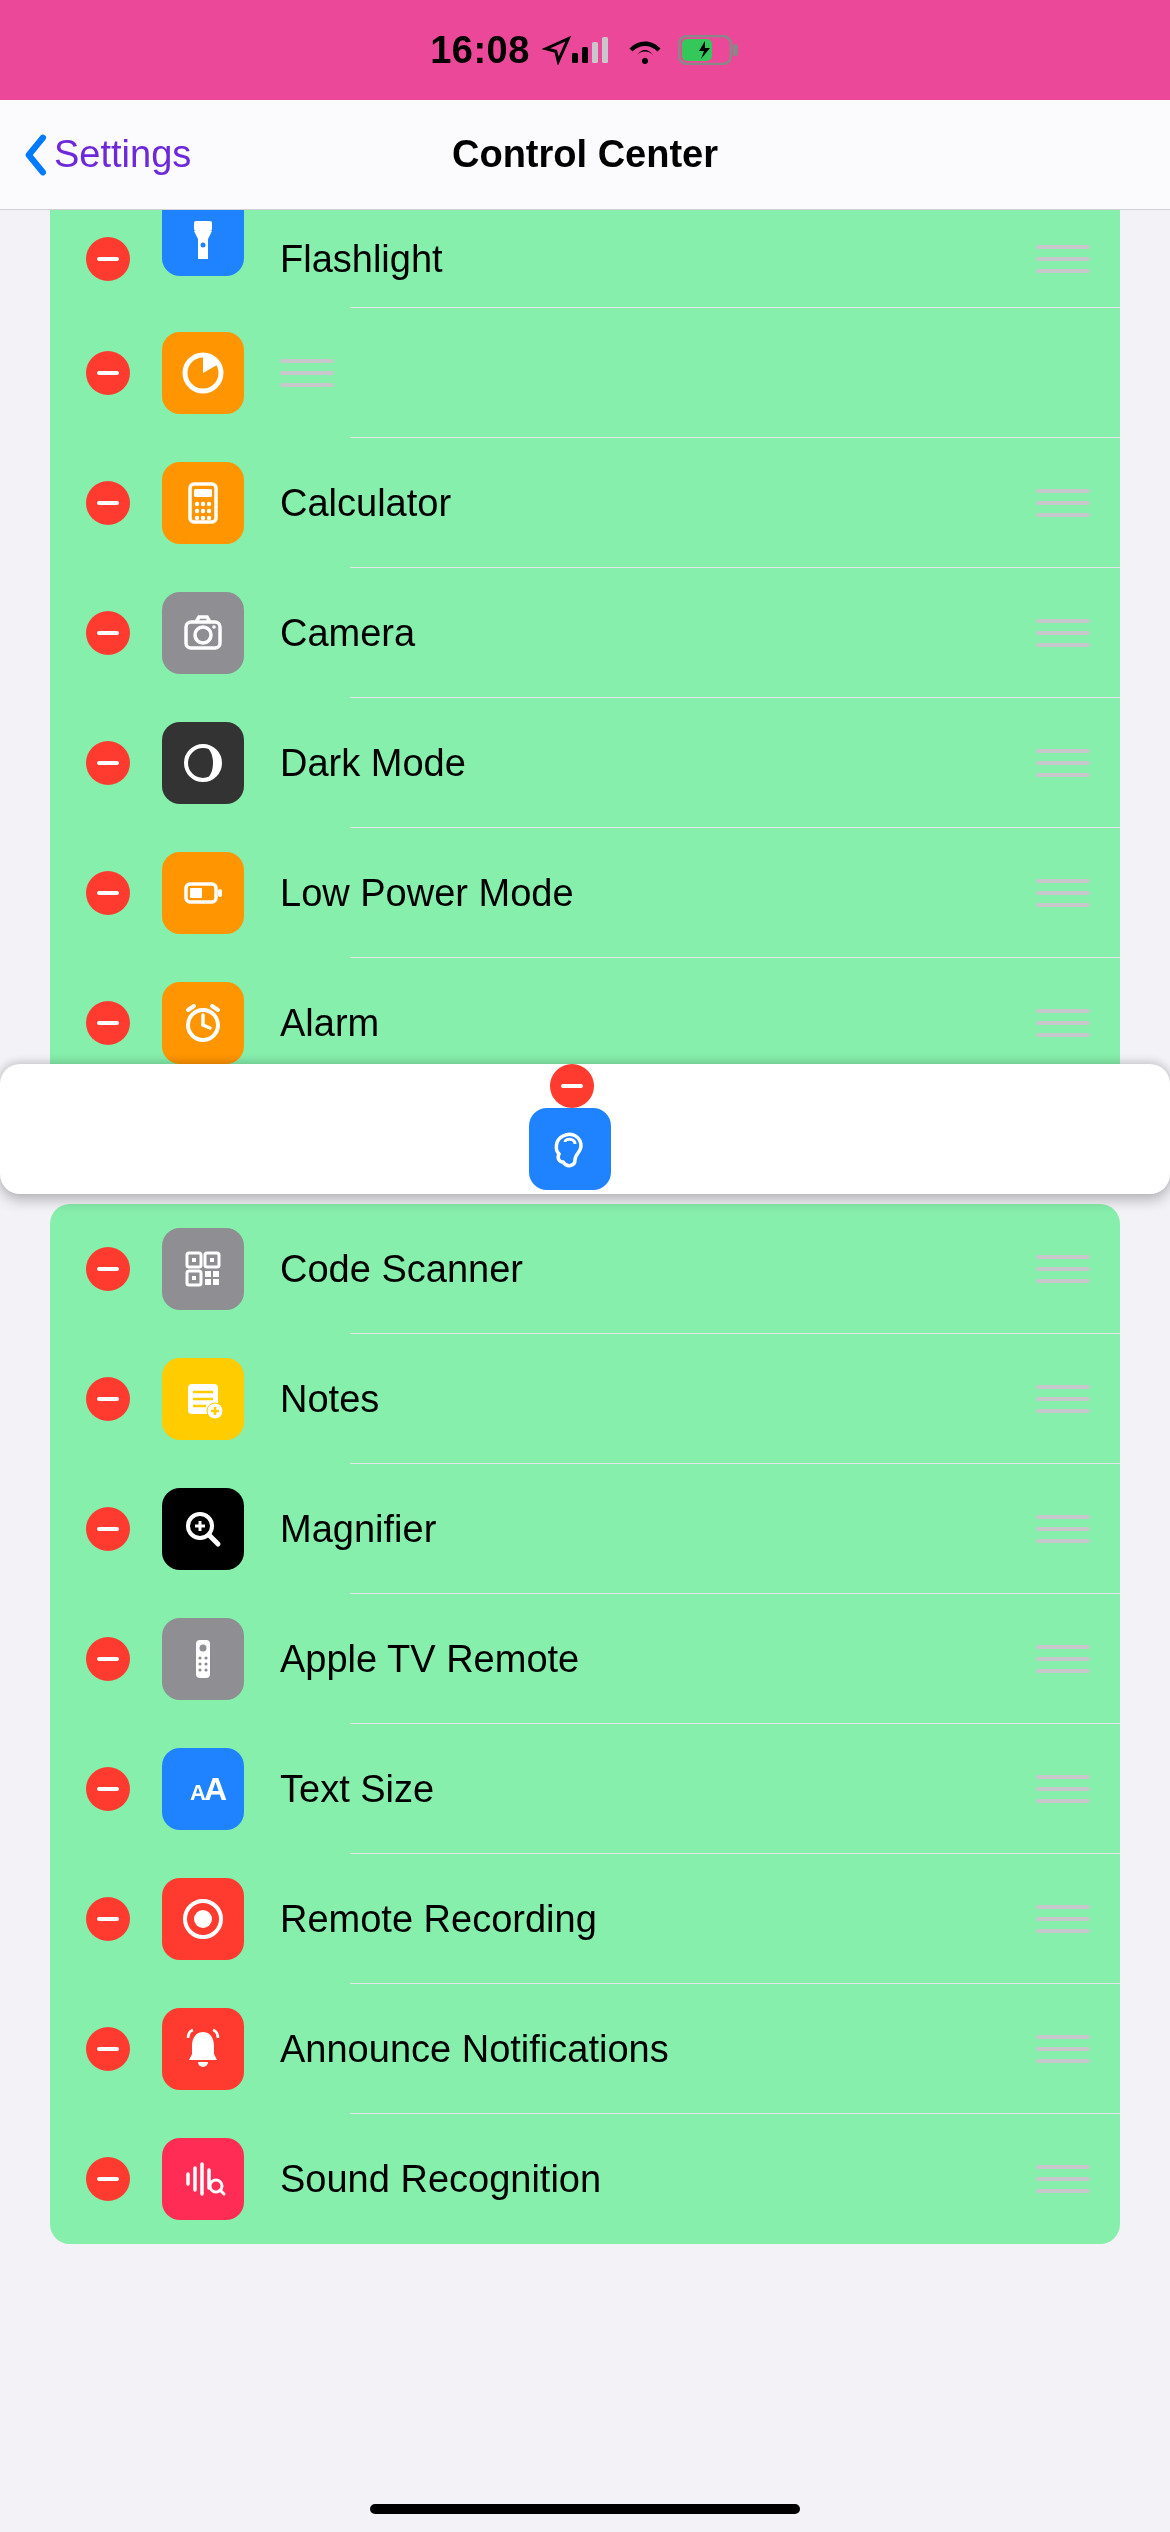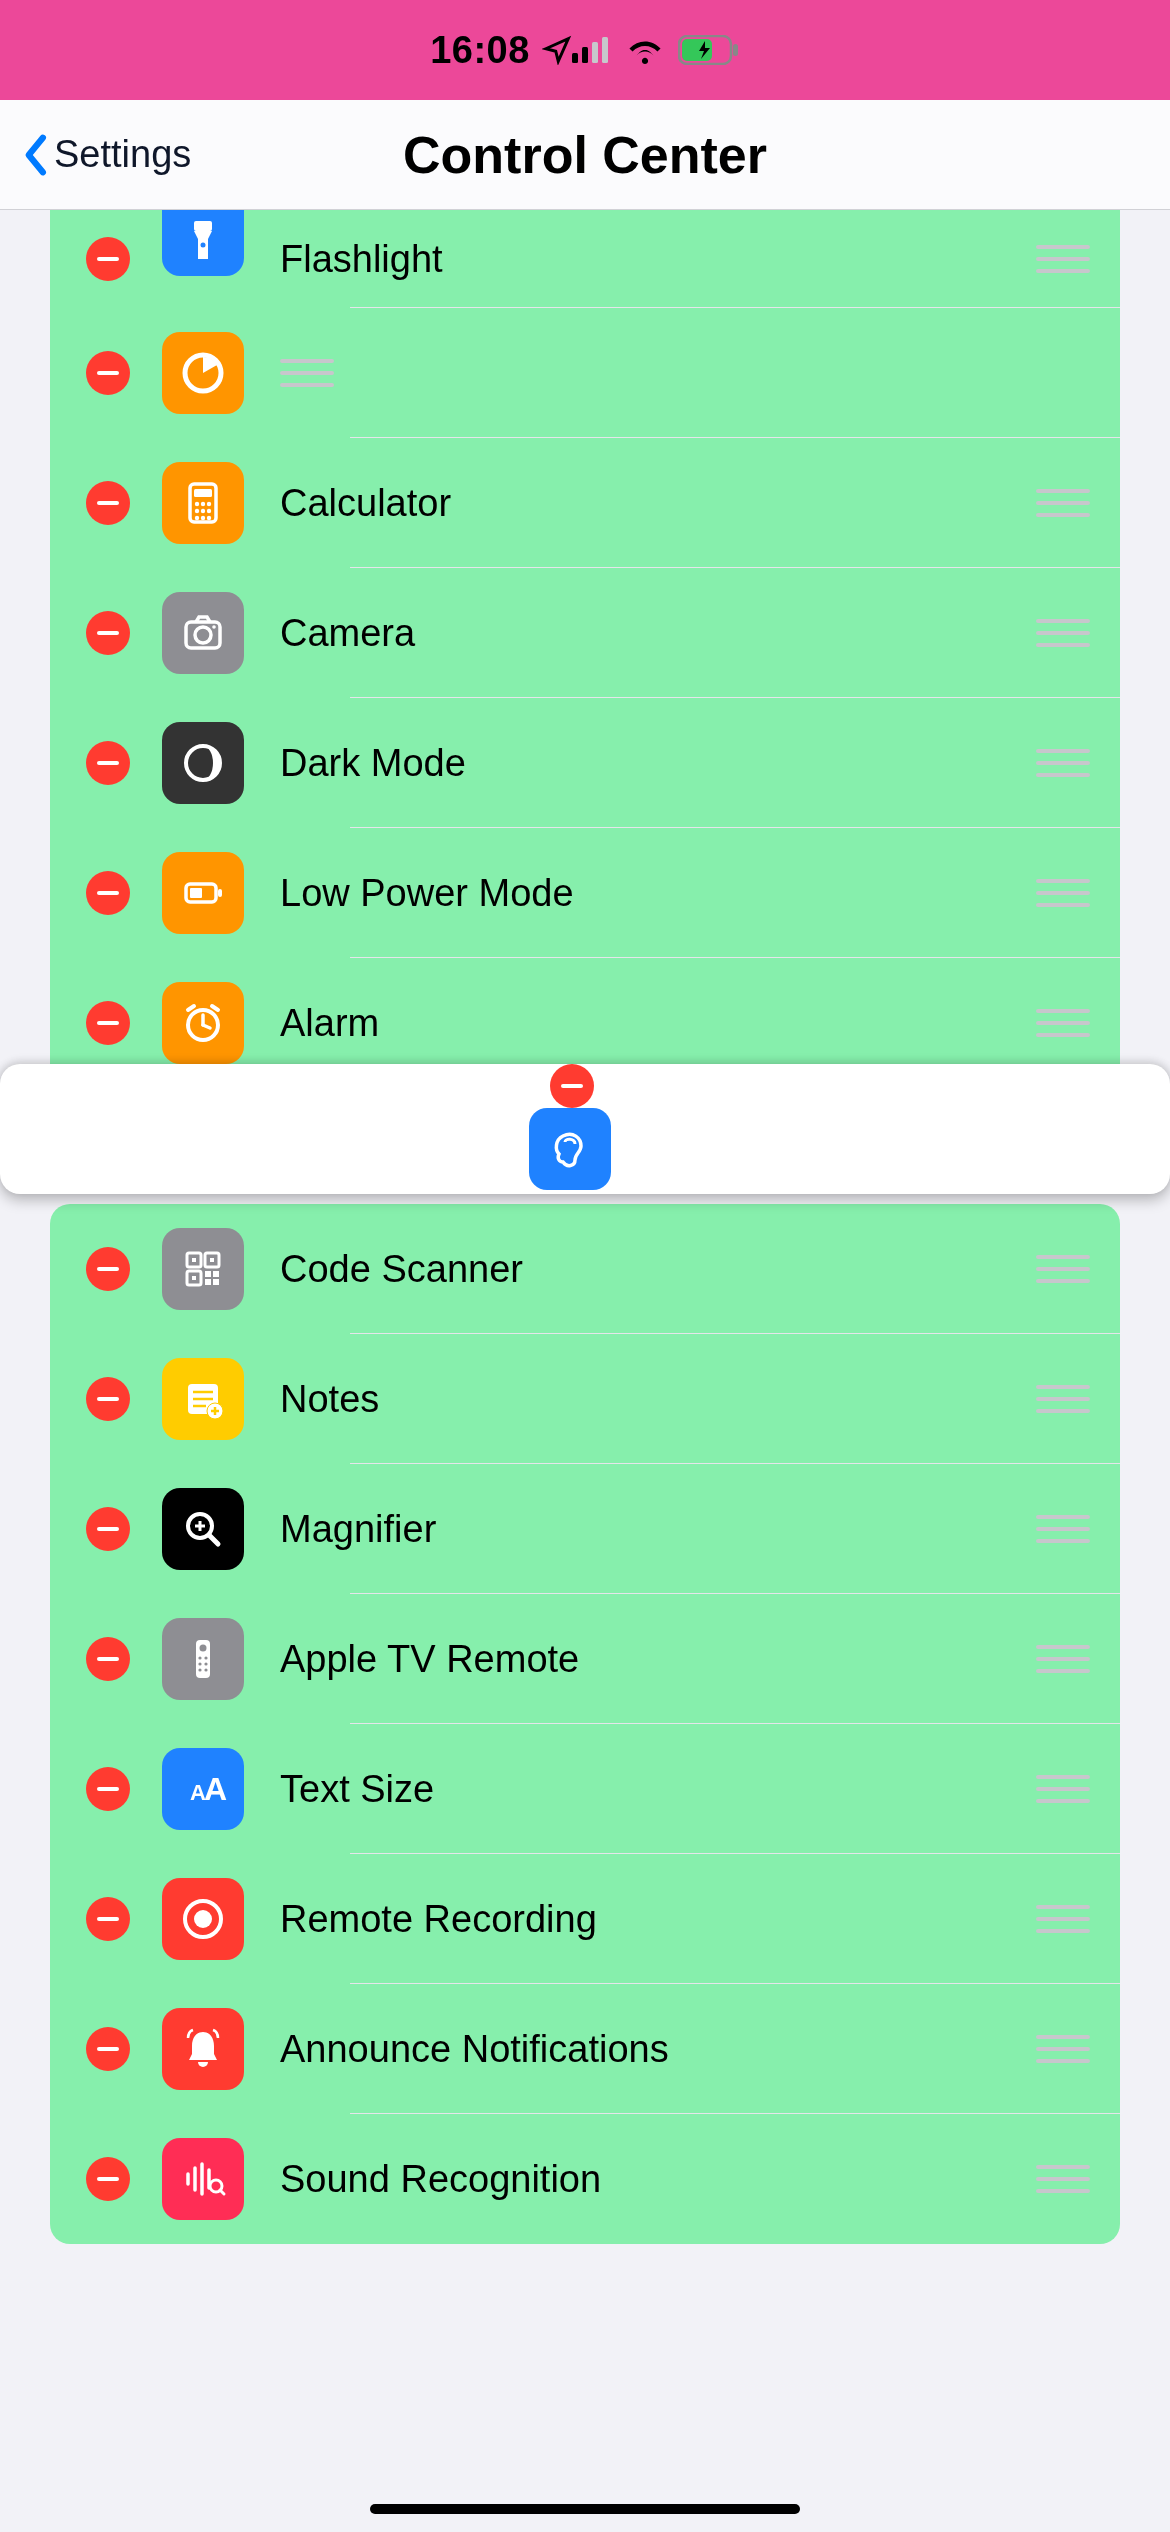--- a/index.html
+++ b/index.html
@@ -1,22 +1,22 @@
 <!DOCTYPE html>
 <html><head>
 <meta charset="utf-8">
 <style>
   * { margin: 0; padding: 0; box-sizing: border-box; }
   html, body { width: 1170px; height: 2532px; font-family: -apple-system, "Helvetica Neue", Arial, sans-serif; background: #f2f2f7; overflow: hidden; }
   .status-bar { height: 100px; background: #ec4899; display: flex; align-items: center; justify-content: center; padding: 0 50px 0 50px; }
   .status-left { display: flex; align-items: center; gap: 12px; font-size: 38px; font-weight: 600; letter-spacing: 0.5px; }
   .status-right { display: flex; align-items: center; gap: 14px; }
   .nav-bar { height: 110px; background: #fbfbfd; border-bottom: 1px solid #d1d1d6; display: flex; align-items: center; position: relative; }
-  .back-btn { display: flex; align-items: center; gap: 4px; color: #0f172a; font-size: 38px; padding-left: 20px; cursor: pointer; }
-  .nav-title { position: absolute; left: 50%; transform: translateX(-50%); font-size: 52px; font-weight: 600; color: #000; }
+  .back-btn { display: flex; align-items: center; gap: 4px; color: #6d28d9; font-size: 38px; padding-left: 20px; cursor: pointer; }
+  .nav-title { position: absolute; left: 50%; transform: translateX(-50%); font-size: 38px; font-weight: 600; color: #000; }
   .list-container { background: #f2f2f7; padding: 0 50px; }
   .group { background: #86efac; border-radius: 20px; overflow: hidden; }
   .row { display: flex; align-items: center; height: 130px; padding-left: 36px; padding-right: 30px; position: relative; }
   .row::after { content: ""; position: absolute; bottom: 0; left: 300px; right: 0; height: 1px; background: #e5e5ea; }
   .row:last-child::after { display: none; }
   .remove-btn { width: 44px; height: 44px; border-radius: 50%; background: #ff3b30; display: flex; align-items: center; justify-content: center; flex-shrink: 0; margin-right: 32px; cursor: pointer; }
   .remove-btn::before { content: ""; width: 22px; height: 4px; background: #fff; border-radius: 2px; }
   .icon-box { width: 82px; height: 82px; border-radius: 18px; display: flex; align-items: center; justify-content: center; flex-shrink: 0; margin-right: 36px; }
   .row-label { font-size: 38px; color: #000; flex: 1; }
   .drag-handle { width: 54px; height: 44px; display: flex; flex-direction: column; justify-content: center; gap: 8px; cursor: grab; }

